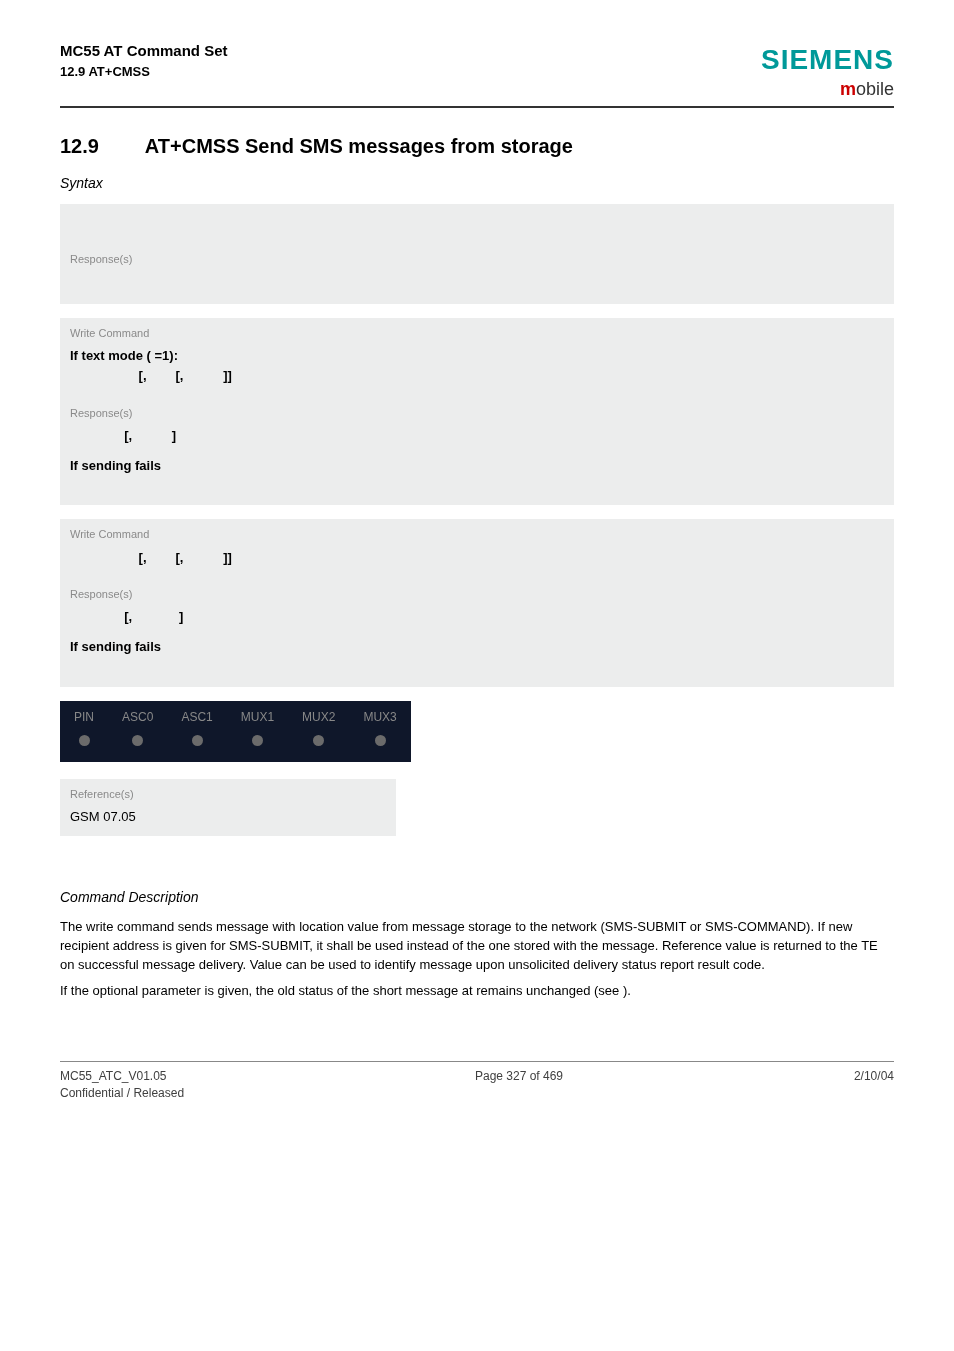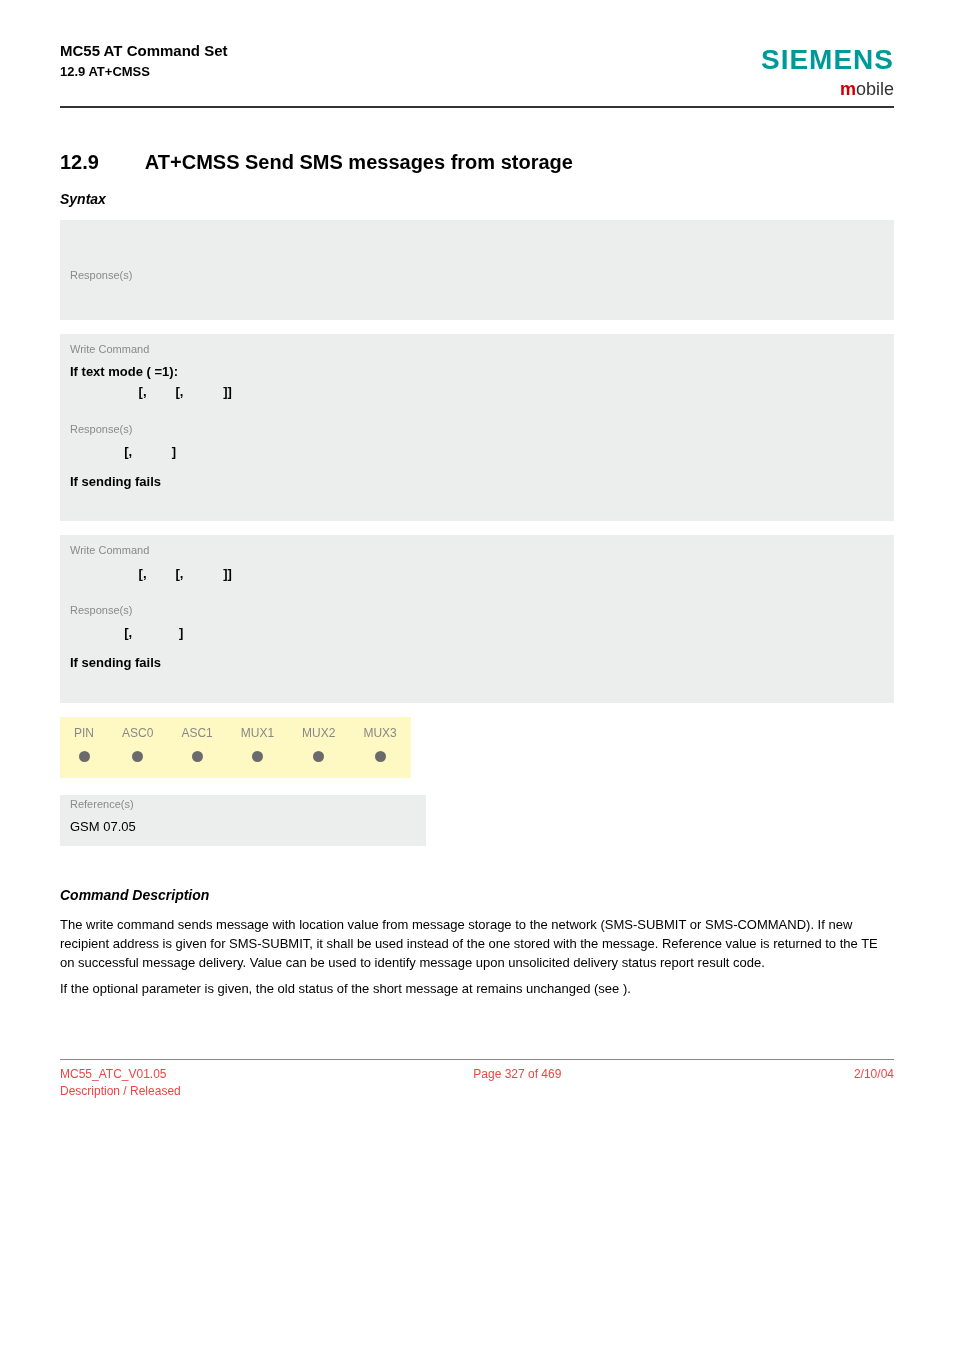--- a/index.html
+++ b/index.html
@@ -14,21 +14,21 @@
   }
   .page {
     padding: 40px 60px 20px 60px;
   }
   .header {
     display: flex;
     justify-content: space-between;
     align-items: flex-start;
     border-bottom: 2px solid #333;
     padding-bottom: 4px;
-    margin-bottom: 40px;
+    margin-bottom: 24px;
   }
   .header-left .title {
     font-weight: bold;
     font-size: 15px;
   }
   .header-left .subtitle {
     font-weight: bold;
     font-size: 13px;
     margin-top: 2px;
   }
@@ -56,21 +56,21 @@
     font-size: 20px;
     font-weight: bold;
     margin: 18px 0 14px 0;
   }
   .section-num {
     display: inline-block;
     width: 80px;
   }
   .subhead {
     font-style: italic;
-    font-weight: bold;
+    font-weight: normal;
     font-size: 14px;
     margin: 6px 0 10px 0;
   }
   .block {
     background: #eceded;
     margin-bottom: 14px;
     padding: 8px 10px 10px 10px;
     font-size: 13px;
   }
   .block-label {
@@ -78,21 +78,21 @@
     font-size: 11px;
     margin-bottom: 6px;
   }
   .block .row {
     margin: 2px 0;
     font-family: Arial, sans-serif;
     font-weight: bold;
   }
   .table-block {
     display: inline-block;
-    background: #fef9c3;
+    background: #0f172a;
     padding: 0;
     margin-bottom: 12px;
   }
   .pin-table {
     border-collapse: collapse;
   }
   .pin-table th {
     color: #888;
     font-weight: normal;
     font-size: 12px;
@@ -106,36 +106,36 @@
   .dot {
     display: inline-block;
     width: 11px;
     height: 11px;
     border-radius: 50%;
     background: #6b6b6b;
   }
   .ref-block {
     display: inline-block;
     background: #eceded;
-    padding: 2px 10px 10px 10px;
-    width: 366px;
-    margin-bottom: 24px;
+    padding: 8px 10px 10px 10px;
+    width: 336px;
+    margin-bottom: 36px;
   }
   .desc p {
     margin: 8px 0;
     line-height: 1.45;
   }
   .footer {
     border-top: 1px solid #888;
     margin-top: 60px;
     padding-top: 6px;
     display: flex;
     justify-content: space-between;
     font-size: 12px;
-    color: #ef4444;
+    color: #404040;
   }
 </style>
 </head>
 <body>
 
 <div class="page">
 
   <div class="header">
     <div class="header-left">
       <div class="title">MC55 AT Command Set</div>
@@ -222,19 +222,19 @@
   <div class="subhead" style="margin-top:16px;">Command Description</div>
 
   <div class="desc">
     <p>The write command sends message with location value             from message storage           to the network (SMS-SUBMIT or SMS-COMMAND). If new recipient address        is given for SMS-SUBMIT, it shall be used instead of the one stored with the message. Reference value          is returned to the TE on successful message delivery. Value can be used to identify message upon unsolicited delivery status report result code.</p>
     <p>If the optional parameter          is given, the old status of the short message at               remains unchanged (see             ).</p>
   </div>
 
   <div class="footer">
     <div>
       <div>MC55_ATC_V01.05</div>
-      <div>Description / Released</div>
+      <div>Confidential / Released</div>
     </div>
     <div>Page 327 of 469</div>
     <div>2/10/04</div>
   </div>
 
 </div>
 
 </body></html>

